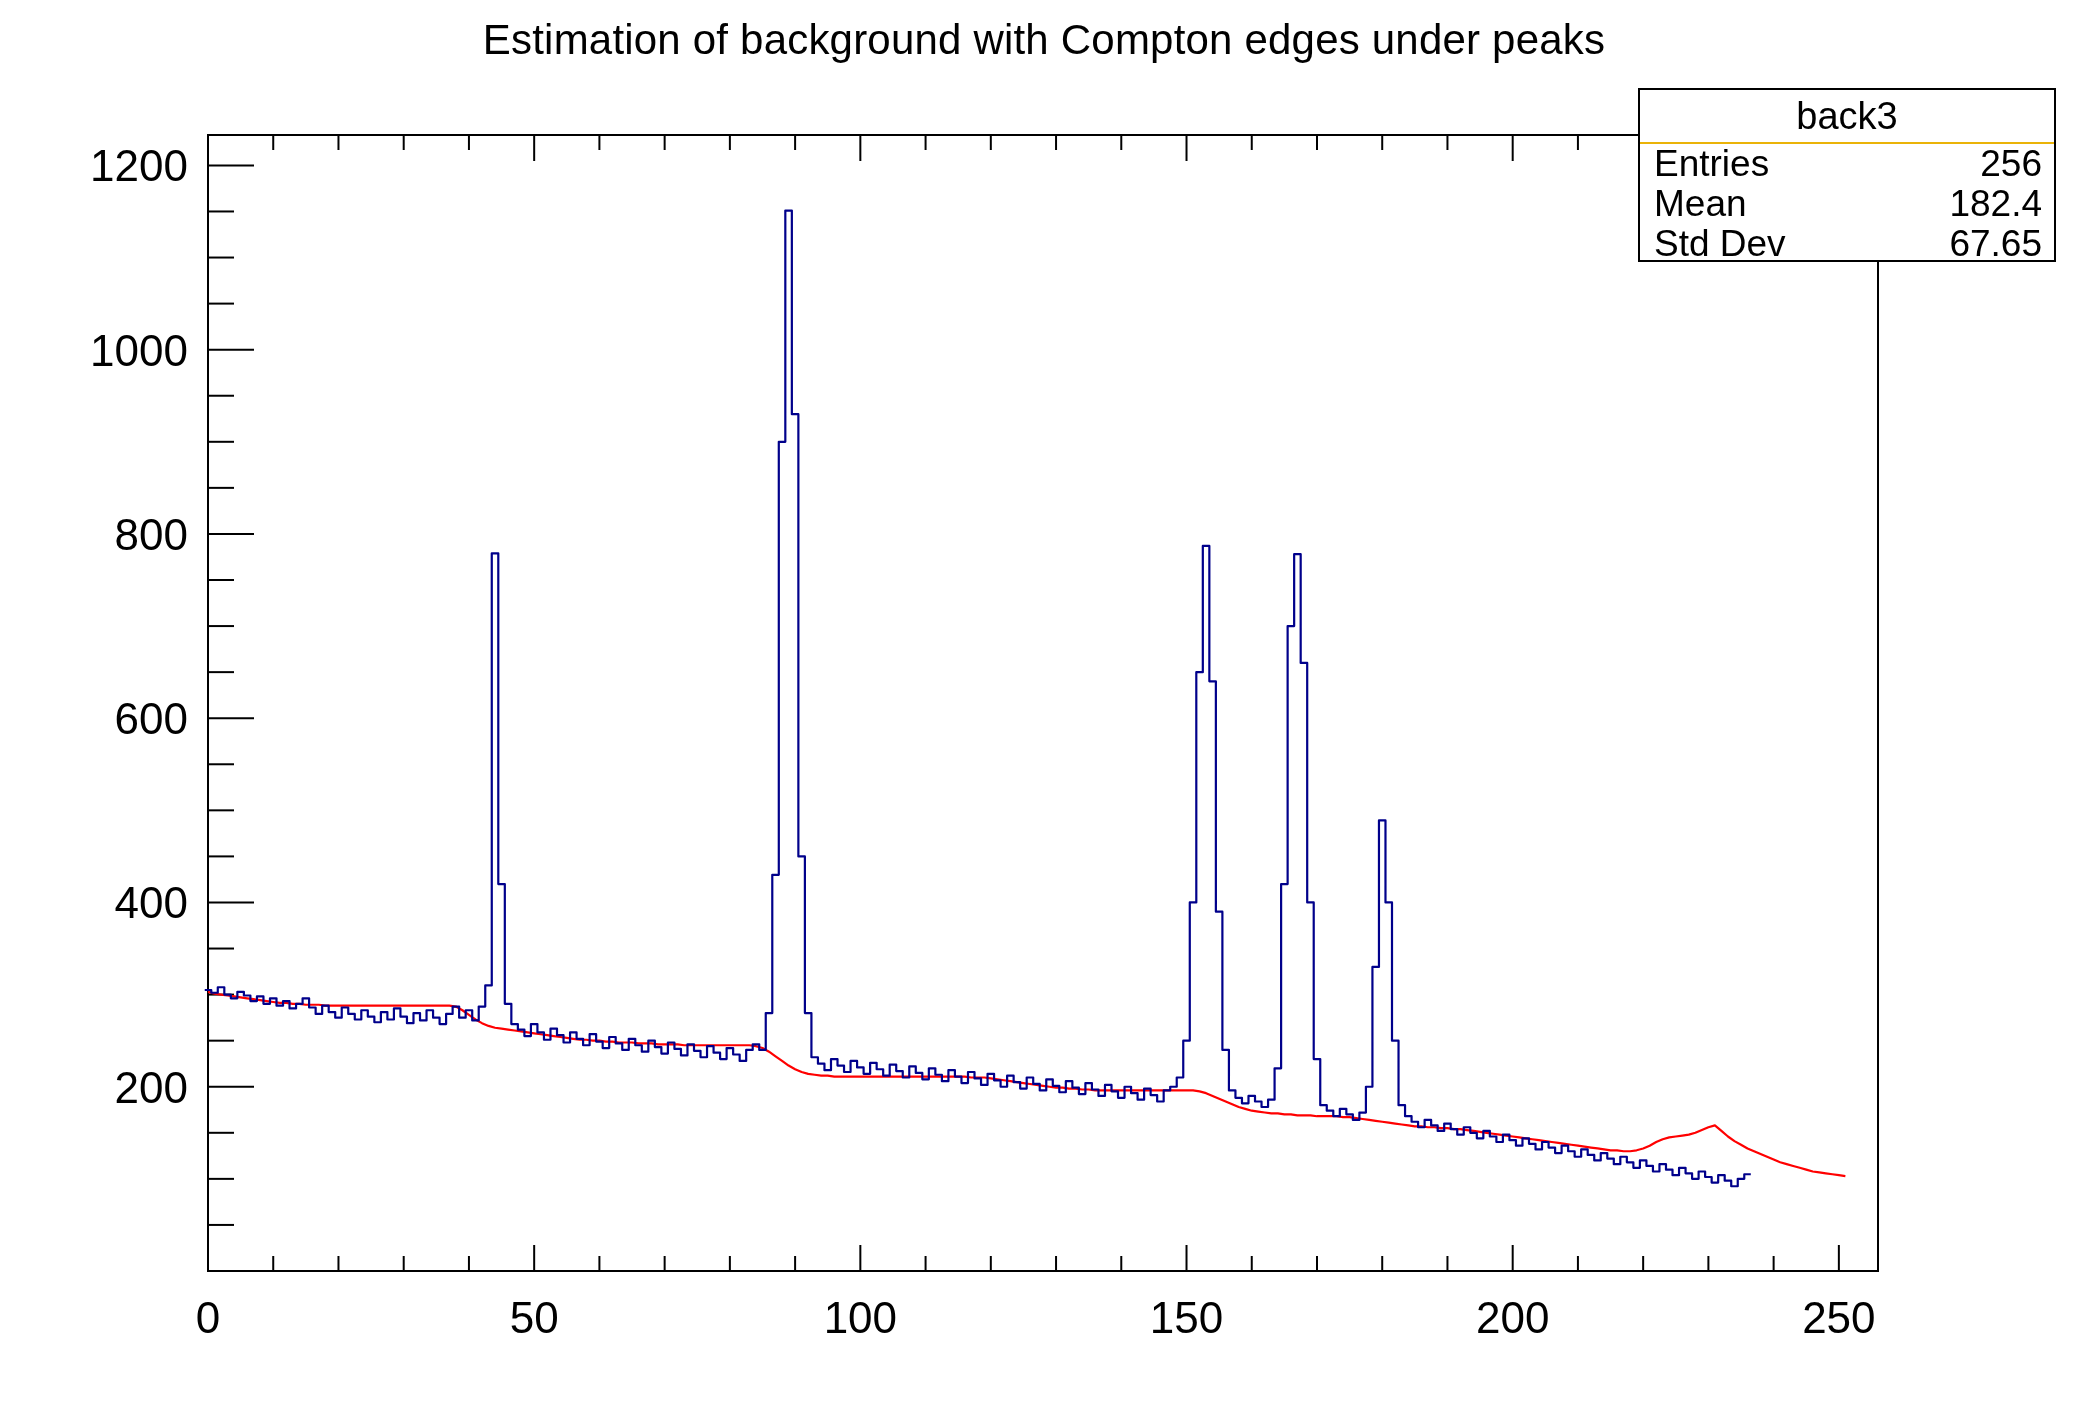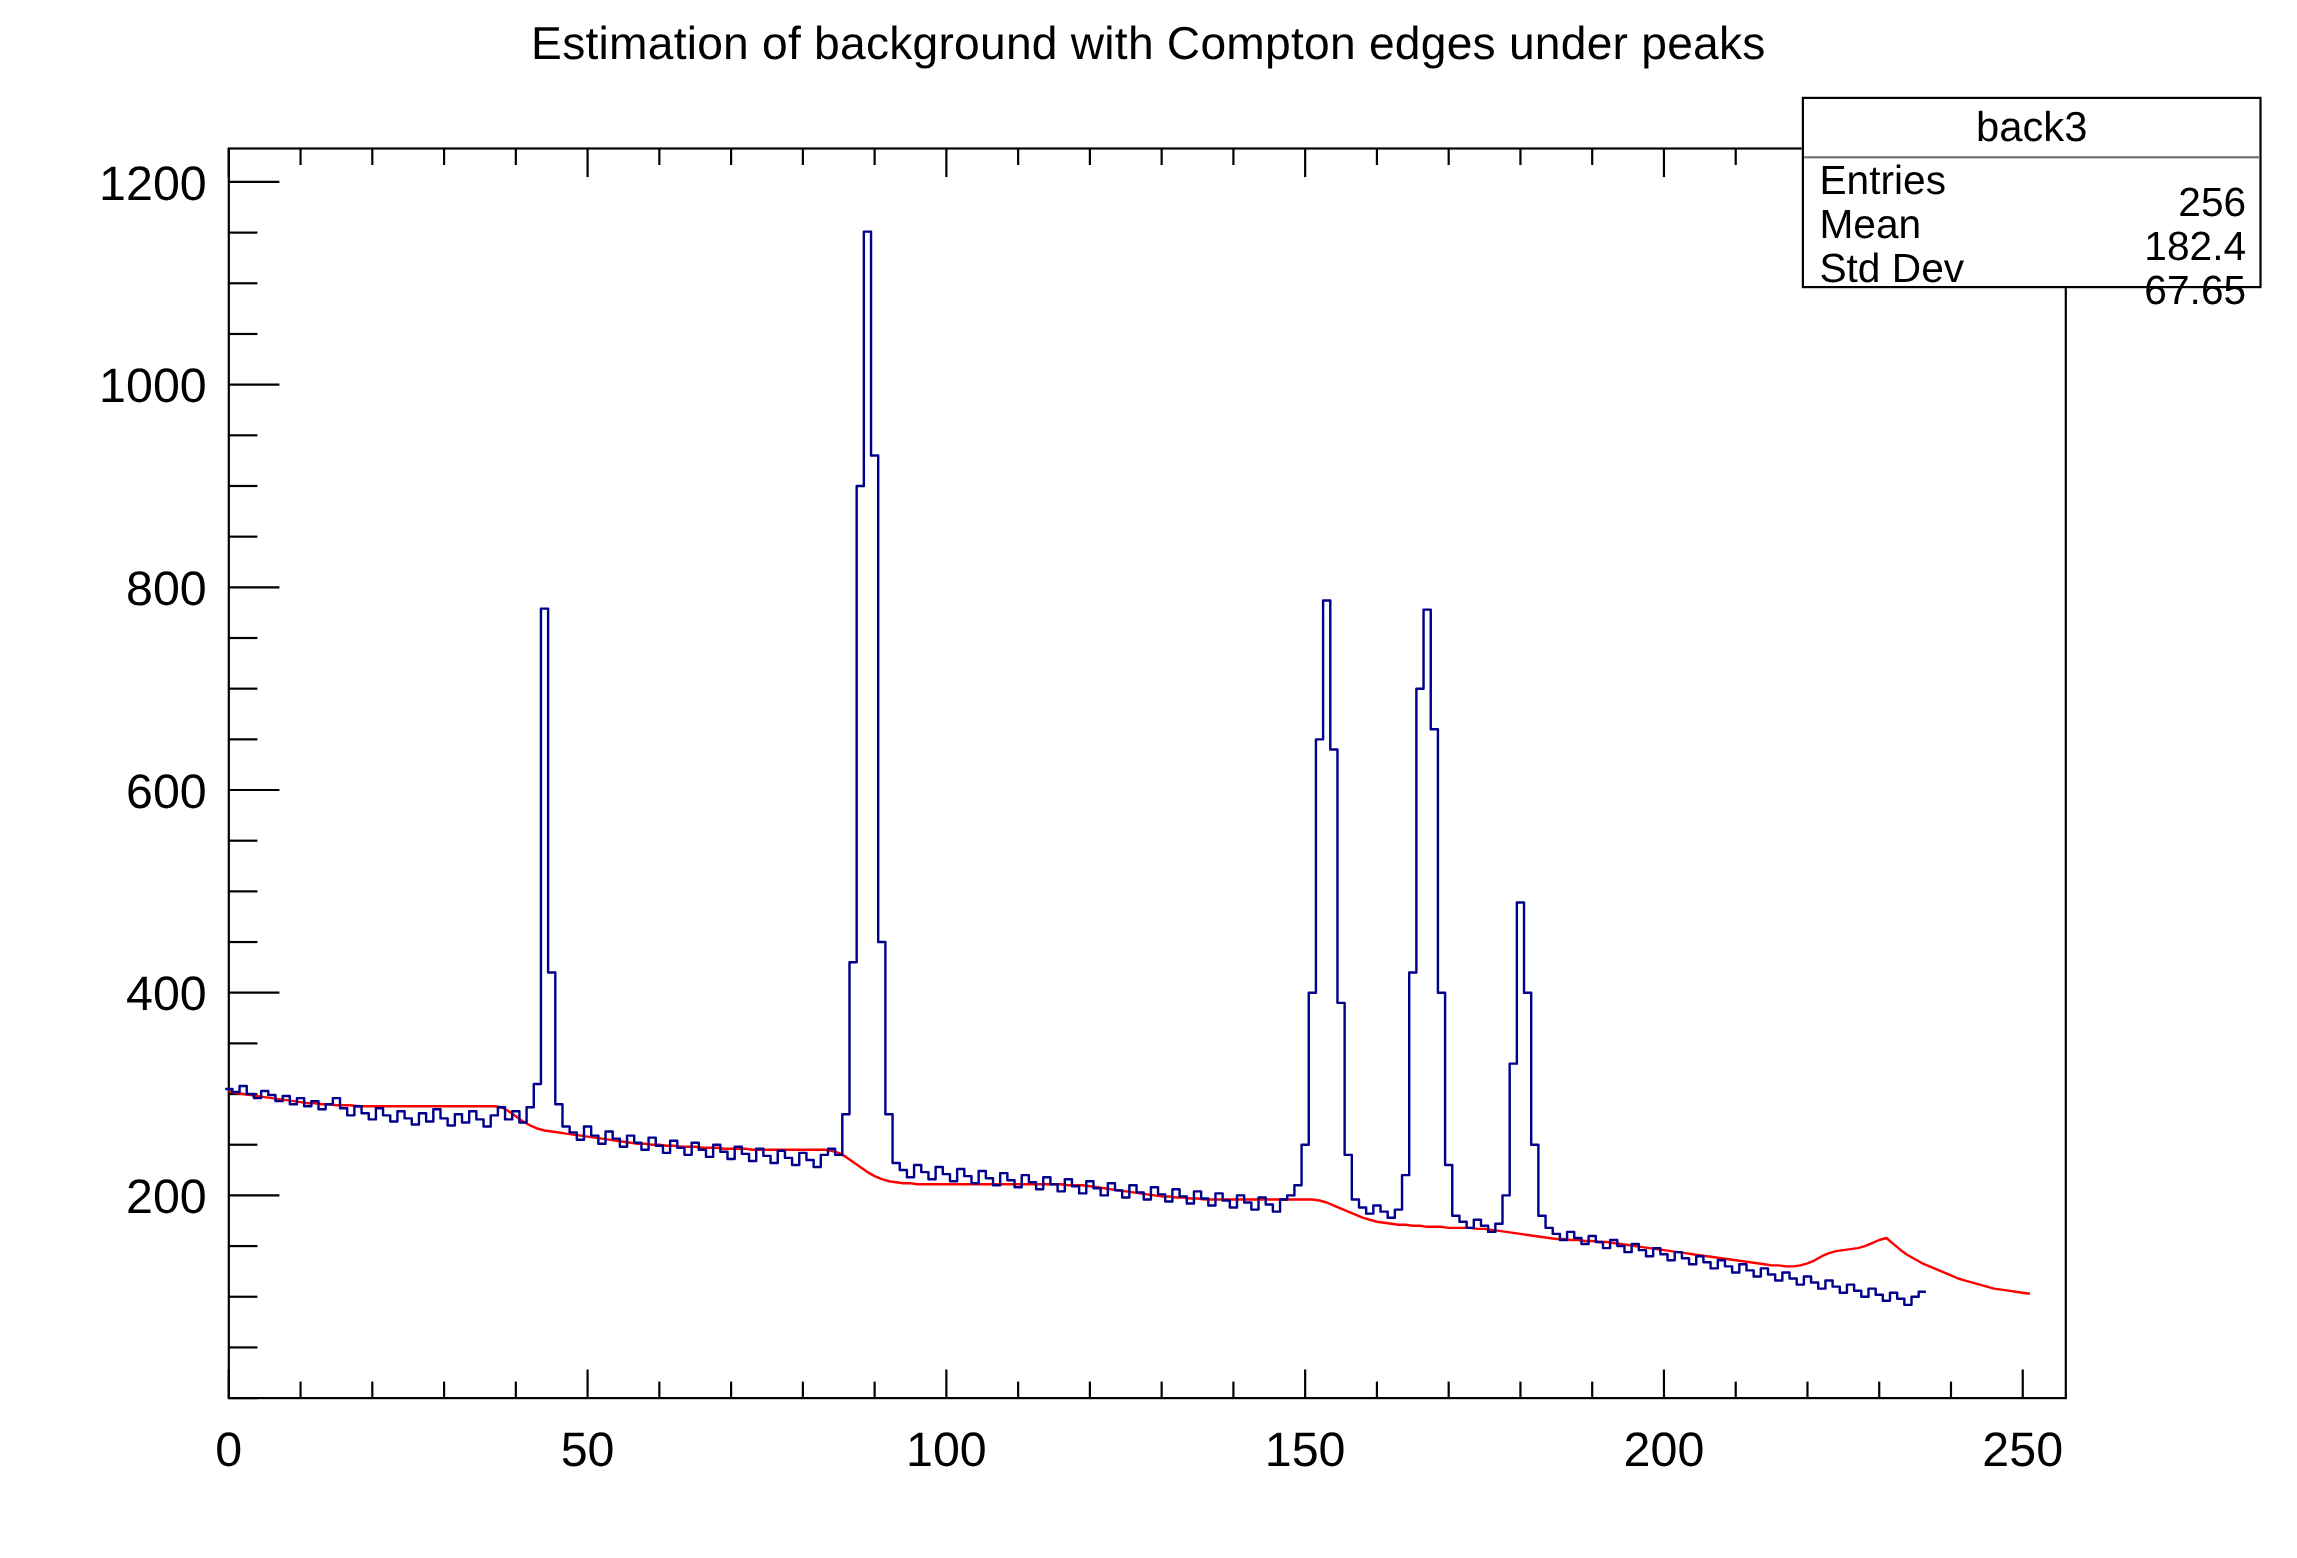--- a/index.html
+++ b/index.html
@@ -55,34 +55,34 @@
     left: 1638px;
     top: 88px;
     width: 418px;
     height: 174px;
     font-size: 36px;
   }
   #stats-title {
     height: 52px;
     line-height: 52px;
     text-align: center;
-    border-bottom: 2px solid #737373;
+    border-bottom: 2px solid #eab308;
     font-size: 38px;
   }
   .stats-row {
     height: 40px;
     line-height: 40px;
     display: flex;
     justify-content: space-between;
     padding: 0 12px 0 14px;
     box-sizing: border-box;
     font-size: 37px;
   }
   .stats-row .k { text-align: left; }
-  .stats-row .v { text-align: right; margin-top: 20px; }
+  .stats-row .v { text-align: right; }
 </style>
 </head>
 <body>
 
 <div id="canvas-root">
 
   <div id="plot-title">Estimation of background with Compton edges under peaks</div>
 
   <svg id="graph-svg" width="2088" height="1416">
     <g id="frame-group">

